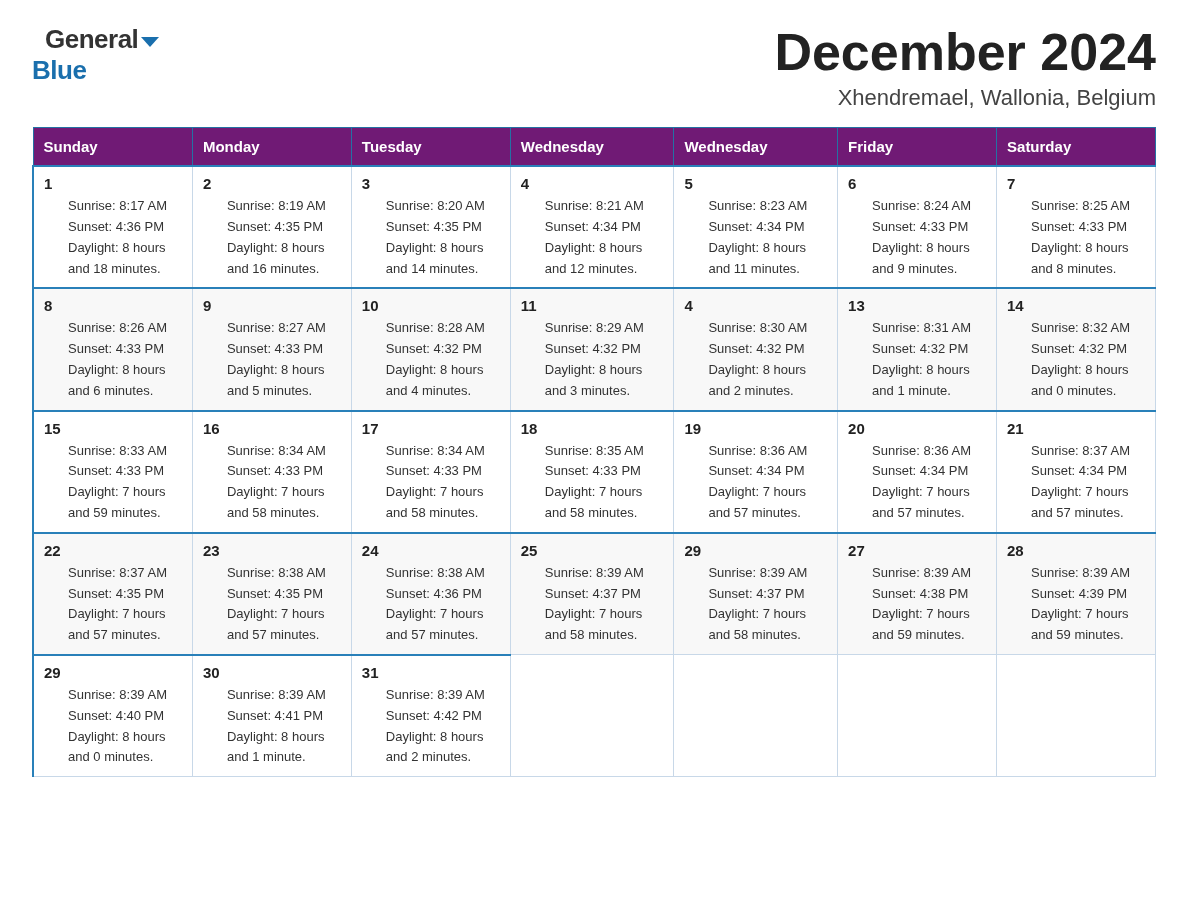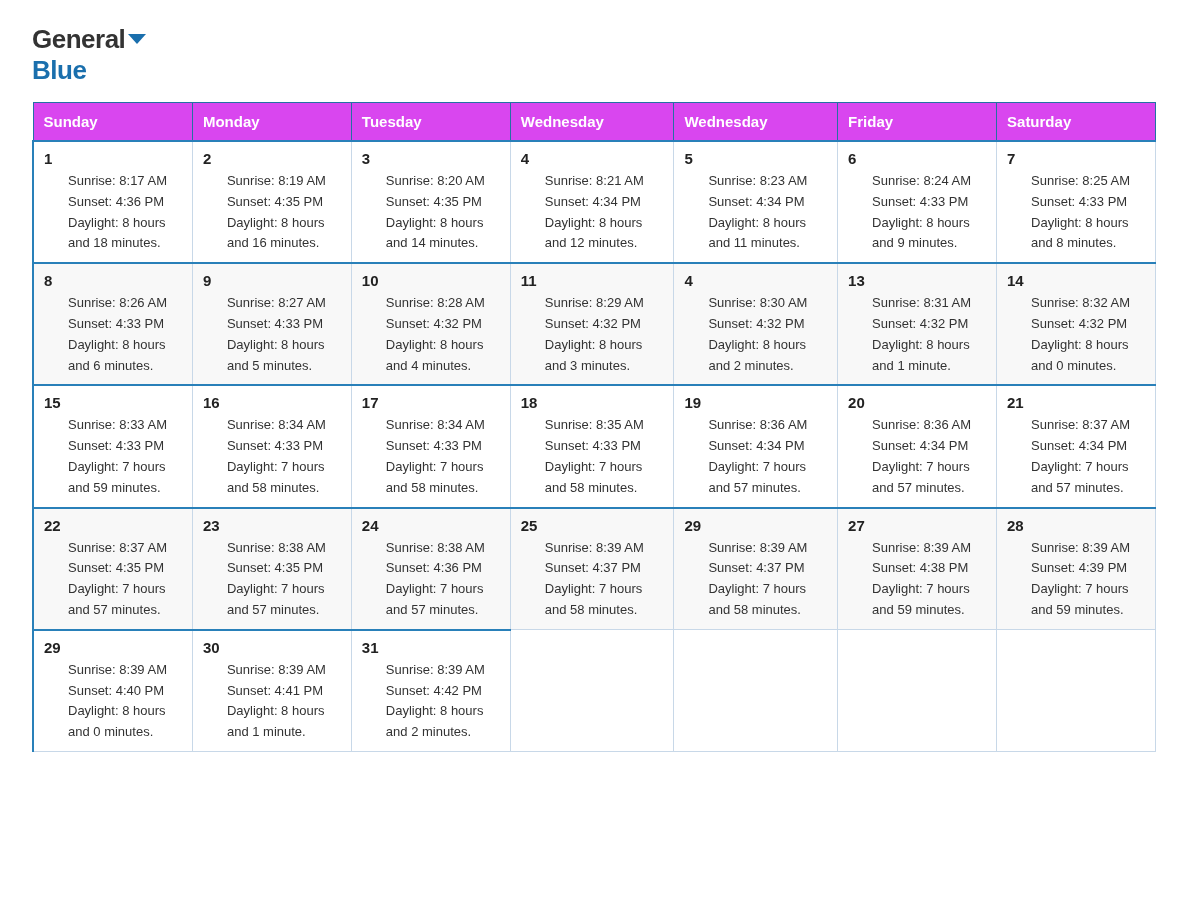--- a/index.html
+++ b/index.html
@@ -16,21 +16,22 @@
       justify-content: space-between;
       margin-bottom: 16px;
     }
     .logo {
       display: flex;
       flex-direction: column;
       align-items: flex-start;
     }
     .logo-top-line {
       display: flex;
-      align-items: center;
+      align-items: flex-end;
+      margin-left: 13px;
     }
     .title-section {
       text-align: right;
     }
     .month-title {
       font-size: 52px;
       font-weight: bold;
       color: #222;
       line-height: 1.1;
     }
@@ -38,21 +39,21 @@
       font-size: 22px;
       color: #444;
       margin-top: 4px;
     }
     table {
       width: 100%;
       border-collapse: collapse;
       margin-top: 8px;
     }
     thead tr {
-      background-color: #d946ef;
+      background-color: #701a75;
     }
     thead th {
       color: #fff;
       font-size: 15px;
       font-weight: bold;
       padding: 10px 10px;
       text-align: left;
       border: 1px solid #2471a3;
     }
     tbody tr {
@@ -108,20 +109,22 @@
         <svg width="18" height="18" viewBox="0 0 18 18">
             <polygon points="9,14 0,4 18,4" fill="#1a6fad"></polygon>
           </svg>
       </span>
     </div>
     <div>
       <span style="font-size:26px;font-weight:bold;color:#1a6fad;letter-spacing:-0.5px;margin-top:12px;">Blue</span>
     </div>
   </div>
   <div class="title-section">
+    <div class="month-title">December 2024</div>
+    <div class="location-title">Xhendremael, Wallonia, Belgium</div>
   </div>
 </div>
 
 <table>
   <thead>
     <tr>
     <th>Sunday</th>
         <th>Monday</th>
         <th>Tuesday</th>
         <th>Wednesday</th>

